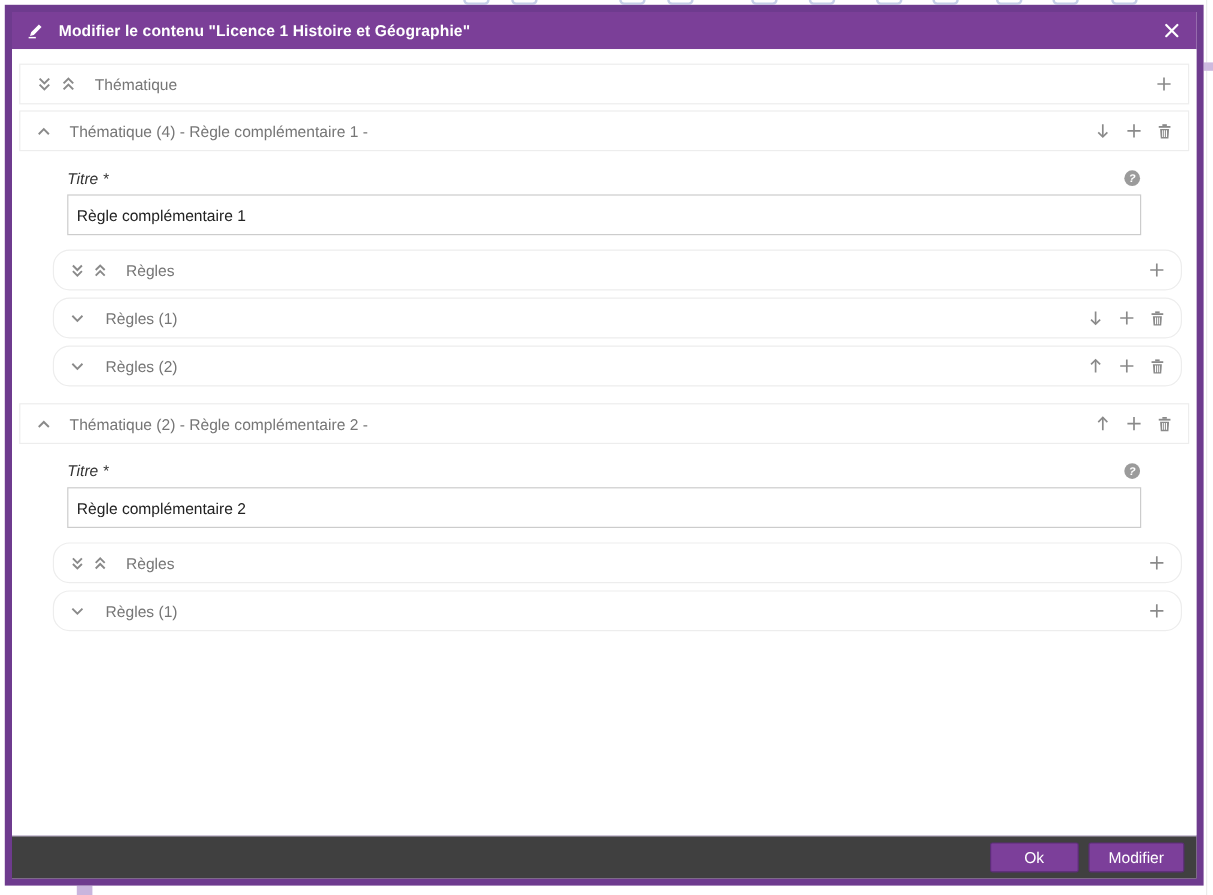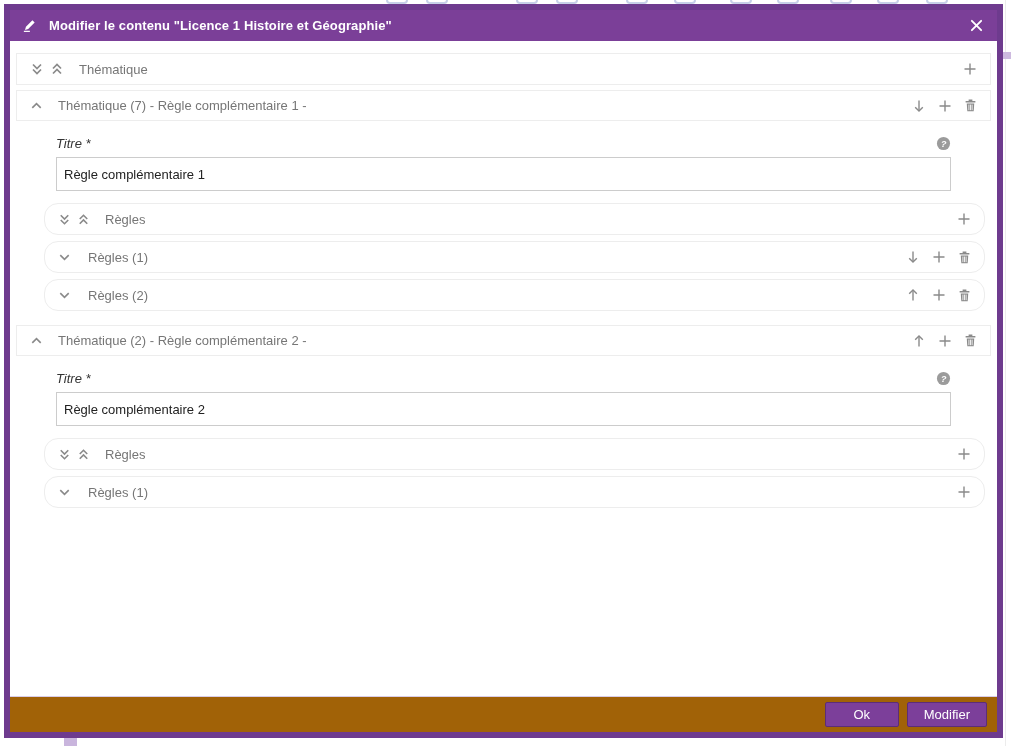--- a/index.html
+++ b/index.html
@@ -33,21 +33,21 @@
   }
   .modal-header .hicon { margin-right:12px; display:flex; }
   .modal-title { color:#ffffff; font-size:13px; font-weight:bold; letter-spacing:.1px; }
   .modal-close { margin-left:auto; display:flex; cursor:pointer; padding:2px; }
 
   .modal-body { flex:1 1 auto; position:relative; background:#fff; padding:12px 6px 0 6px; overflow:hidden; }
 
   
   .row {
     background:#fff; border:1px solid #ededed; height:32px;
-    display:flex; align-items:center; padding:4px 12px;
+    display:flex; align-items:center; padding:16px 12px;
   }
   .row .lbl { color:#767676; font-size:13px; margin-left:10px; }
   .row .ic { display:flex; align-items:center; margin-right:4px; }
   .row .spacer { flex:1; }
   .row .ric { display:flex; align-items:center; margin-left:10px; cursor:pointer; }
 
   .group-row { margin-bottom:5px; }
   .them-section { margin-bottom:12px; }
   .them-row { height:31px; }
   .them-body { padding:13px 6px 2px 28px; }
@@ -61,21 +61,21 @@
     font-family:"Liberation Sans", sans-serif; font-size:13px; color:#222;
     padding:16px 7px; outline:none;
   }
 
   .rules-group .row { margin-bottom:6px;border-radius:14px; }
   .rules-group .row:last-child { margin-bottom:0; }
   .rules-row .lbl { margin-left:12px;text-align:right; }
 
   
   .modal-footer {
-    flex:0 0 36px; background:#a16207; border-top:1px solid #d9cde9;
+    flex:0 0 36px; background:#404040; border-top:1px solid #d9cde9;
     display:flex; align-items:center; justify-content:flex-end;
     padding:0 10px; gap:8px;
   }
   .btn {
     background:#7c3f9a; border:1px solid #5c2d78; color:#ffffff;
     font-family:"Liberation Sans", sans-serif; font-size:13px;
     height:25px; border-radius:2px; cursor:pointer; padding:0 16px;
   }
   .btn.ok { min-width:74px; }
   .btn.cancel { min-width:70px; }
@@ -143,21 +143,21 @@
       </span>
     </div>
 
     <div class="them-section">
       <div class="row them-row">
         <span class="ic">
           <svg width="15" height="15" viewBox="0 0 16 16" fill="none" stroke="#8a8a8a" stroke-width="1.7">
             <polyline points="3.5,10.5 8,6 12.5,10.5"></polyline>
           </svg>
         </span>
-        <span class="lbl">Thématique (7) - Règle complémentaire 1 -</span>
+        <span class="lbl">Thématique (4) - Règle complémentaire 1 -</span>
         <span class="spacer"></span>
         <span class="ric">
           <svg width="16" height="16" viewBox="0 0 16 16" fill="none" stroke="#8a8a8a" stroke-width="1.4">
             <path d="M8 2.5v10.5"></path>
               <polyline points="4.2,9.3 8,13.1 11.8,9.3"></polyline>
           </svg>
         </span>
         <span class="ric">
           <svg width="16" height="16" viewBox="0 0 16 16" stroke="#8a8a8a" stroke-width="1.4">
               <path d="M8 2.5v11M2.5 8h11"></path>

